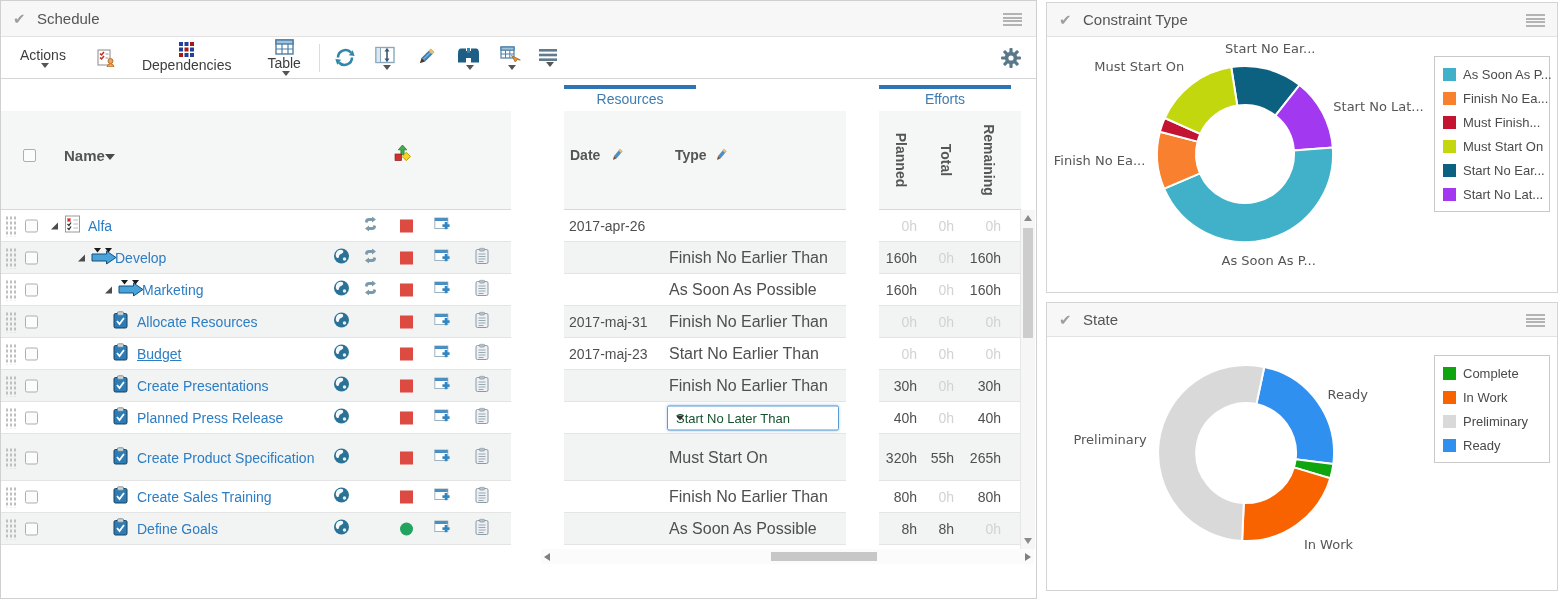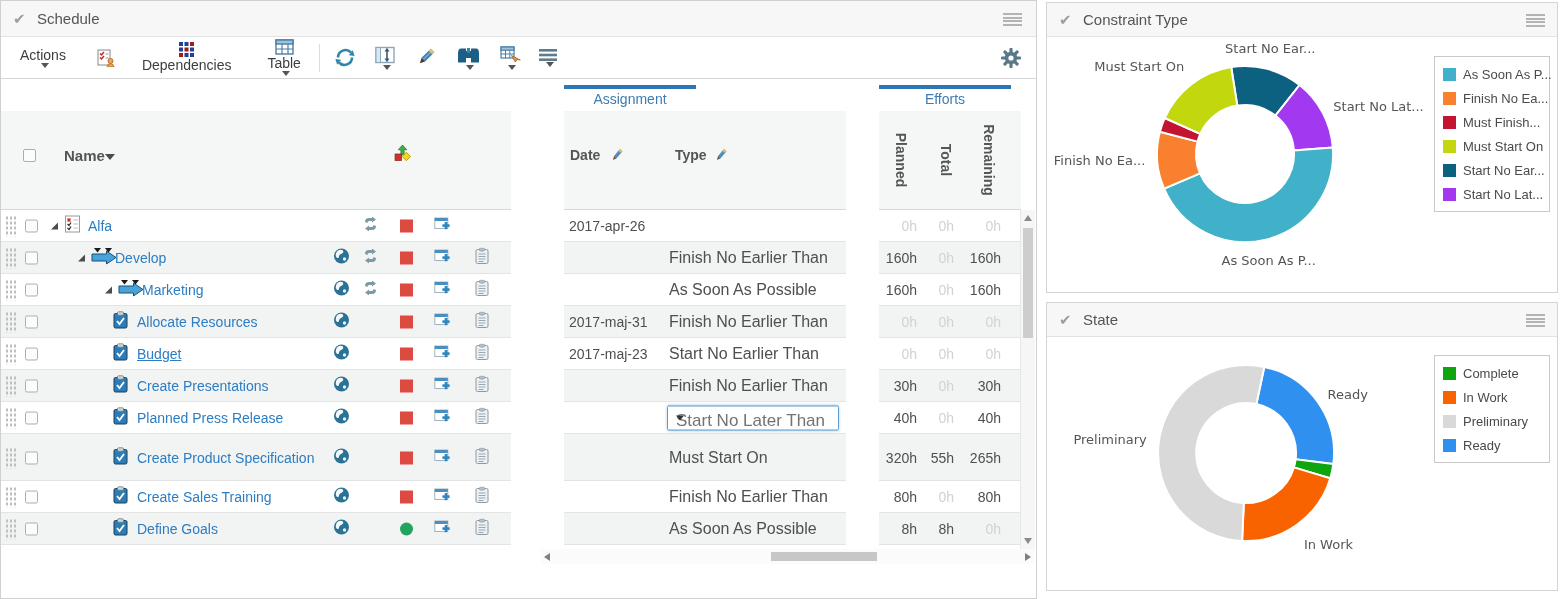--- a/index.html
+++ b/index.html
@@ -47,21 +47,21 @@
   .tcaret { width:0; height:0; border-bottom:7px solid #4c4c4c; border-left:7px solid transparent; }
   .name-link { font-size:14px; color:#2d7dc3; text-decoration:underline; text-decoration-color:transparent; white-space:nowrap; cursor:pointer; }
   .stat-red { width:13px; height:13px; background:#dc4a41; }
   .stat-green { width:13px; height:13px; background:#21a45d; border-radius:50%; }
   .cell-date { left:568px; font-size:14px; color:#4f4f4f; }
   .cell-type { left:668px; font-size:16px; color:#4f4f4f; white-space:nowrap; }
   .eff { text-align:right; font-size:14px; color:#4f4f4f; }
   .eff.dim { color:#d2d2d2; }
   .eff.p { left:856px; width:60px; } .eff.t { left:920px; width:33px; } .eff.r { left:956px; width:44px; }
   .type-select { left:666px; width:172px; height:25px; border:1px solid #5b9bd5; border-radius:2px; background:#fff; box-shadow:0 0 3px rgba(91,155,213,.5); }
-  .type-select span { position:absolute; left:8px; top:4px; font-size:17px; color:#737373; }
+  .type-select span { position:absolute; left:8px; top:4px; font-size:13px; color:#14532d; }
   .type-select .caret { position:absolute; right:6px; top:9px; border-top-color:#333; margin:0; }
 
   
   #v-scroll { position:absolute; left:1019px; top:209px; width:15px; height:339px; background:#f6f6f6; border-left:1px solid #e7e7e7; }
   .sb-up { width:0;height:0;border-left:4px solid transparent;border-right:4px solid transparent;border-bottom:6px solid #8a8a8a; position:absolute; left:3px; top:5px; }
   .sb-down { width:0;height:0;border-left:4px solid transparent;border-right:4px solid transparent;border-top:6px solid #8a8a8a; position:absolute; left:3px; bottom:5px; }
   #v-thumb { position:absolute; left:2px; top:18px; width:10px; height:110px; background:#cdcdcd; }
   #h-scroll { position:absolute; left:540px; top:548px; width:493px; height:15px; background:#fbfbfb; }
   .sb-left { width:0;height:0;border-top:4px solid transparent;border-bottom:4px solid transparent;border-right:6px solid #7f7f7f; position:absolute; left:3px; top:4px; }
   .sb-right { width:0;height:0;border-top:4px solid transparent;border-bottom:4px solid transparent;border-left:6px solid #7f7f7f; position:absolute; right:3px; top:4px; }
@@ -241,21 +241,21 @@
                 <circle cx="11" cy="11" r="6.2"></circle>
               </g>
               <circle cx="11" cy="11" r="2.6" fill="#fff"></circle>
             </svg>
           </span>
       </div>
     </div>
 
     <div id="grid-header">
       <div class="grp-bar" style="left:563px;width:132px;"></div>
-      <div class="grp-label" style="left:563px;width:132px;">Assignment</div>
+      <div class="grp-label" style="left:563px;width:132px;">Resources</div>
       <div class="grp-bar" style="left:878px;width:132px;"></div>
       <div class="grp-label" style="left:878px;width:132px;">Efforts</div>
 
       <div class="colblock" style="left:563px;width:282px;">
         <span class="hbold abs" style="left:6px;top:36px;font-size:14px;">Date</span>
         <span class="abs" style="left:46px;top:37px;"><svg width="14" height="14" viewBox="0 0 13 13">
               <g transform="rotate(40 6.5 6.5)">
                 <rect x="5" y="0.5" width="3.2" height="8.5" fill="#4a90c4"></rect>
                 <rect x="5" y="0.5" width="3.2" height="2" fill="#f2c063"></rect>
                 <polygon points="5,9 8.2,9 6.6,12.4" fill="#6b5139"></polygon>

